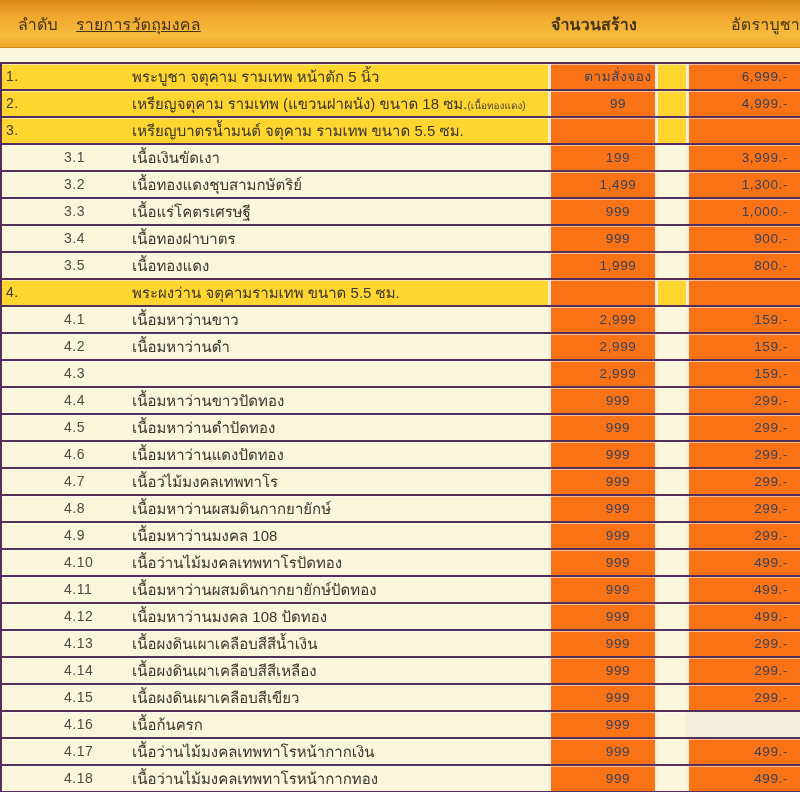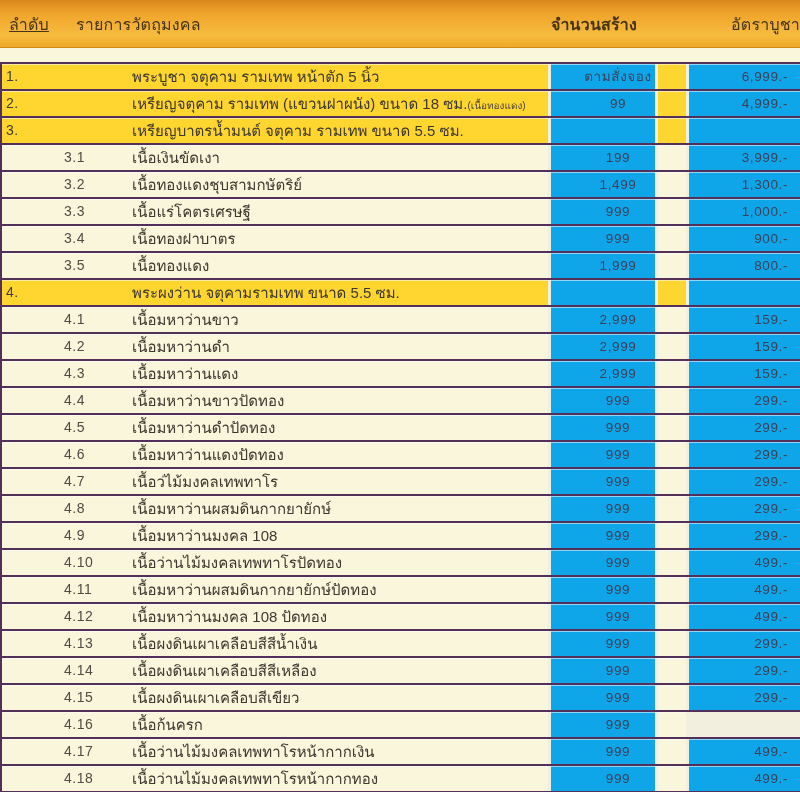--- a/index.html
+++ b/index.html
@@ -13,22 +13,22 @@
   .band{
     position:relative;width:800px;height:47px;
     background:linear-gradient(#d9871c 0%, #f0a52c 30%, #f6bc3d 75%, #efa928 100%);
     border-bottom:1px solid #cf8a1a;
     overflow:hidden;
   }
   .band .h{
     position:absolute;top:12px;
     font-size:16px;color:#45341a;letter-spacing:.2px;white-space:nowrap;
   }
-  .h-no{left:9px;text-decoration:underline;}
-  .h-item{left:76px;}
+  .h-no{left:18px;}
+  .h-item{left:76px;text-decoration:underline;}
   .h-qty{left:551px;font-weight:bold;}
   .h-price{left:731px;}
   
   .rows{
     position:absolute;left:0;top:62px;width:800px;
     border-top:2px solid #53305a;
     background:#f2efdf;
   }
   .row{
     display:grid;
@@ -36,21 +36,21 @@
     height:25px;
     border-bottom:2px solid #53305a;
     border-left:2px solid #53305a;
     box-sizing:content-box;
     width:798px;
   }
   .cell{position:relative;height:25px;box-shadow:inset 0 1px 0 rgba(255,255,255,.55);}
   .gap{background:#f2efdf;box-shadow:none;}
   .row.section .item,.row.section .spacer{background:#ffd630;}
   .row.sub .item,.row.sub .spacer{background:#faf6dc;}
-  .qty,.price{background:#0ea5e9;}
+  .qty,.price{background:#f97316;}
   .num{
     position:absolute;top:0;line-height:25px;
     font-size:14px;color:#433c34;letter-spacing:.5px;
   }
   .row.section .num{left:4px;}
   .row.sub .num{left:62px;color:#514b44;text-align:right;}
   .name{
     position:absolute;left:130px;top:0;line-height:25px;
     font-size:15px;color:#3d372f;white-space:nowrap;
   }
@@ -250,21 +250,20 @@
     <div class="cell gap"></div>
     <div class="cell spacer"></div>
     <div class="cell gap"></div>
     <div class="cell price">
       <span class="pv">159.-</span>
     </div>
   </div>
     <div class="row sub">
     <div class="cell item">
       <span class="num">4.3</span>
-      <span class="name">เนื้อมหาว่านแดง</span>
     </div>
     <div class="cell gap"></div>
     <div class="cell qty">
       <span class="qv">2,999</span>
     </div>
     <div class="cell gap"></div>
     <div class="cell spacer"></div>
     <div class="cell gap"></div>
     <div class="cell price">
       <span class="pv">159.-</span>

